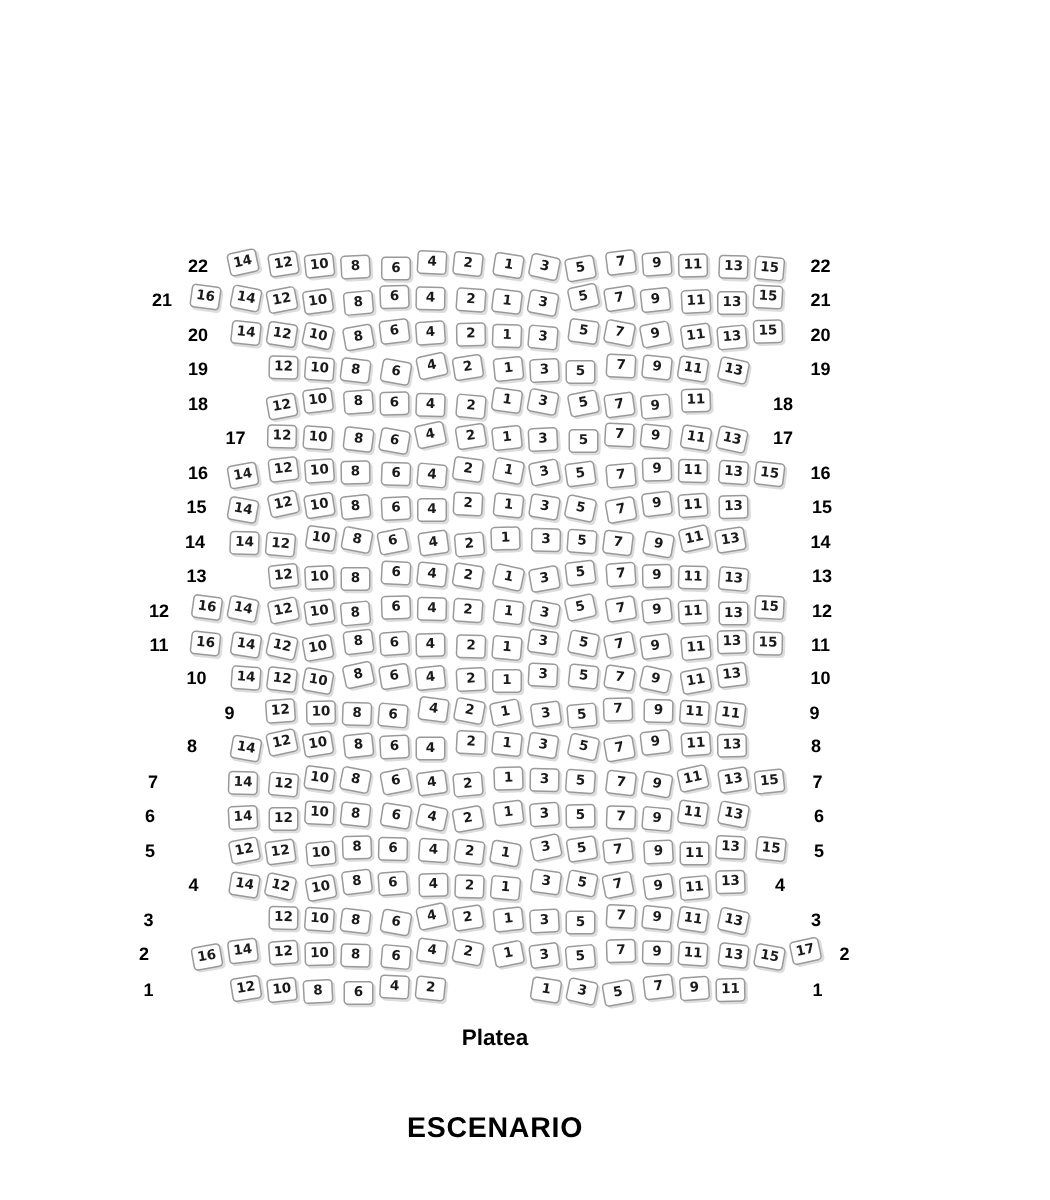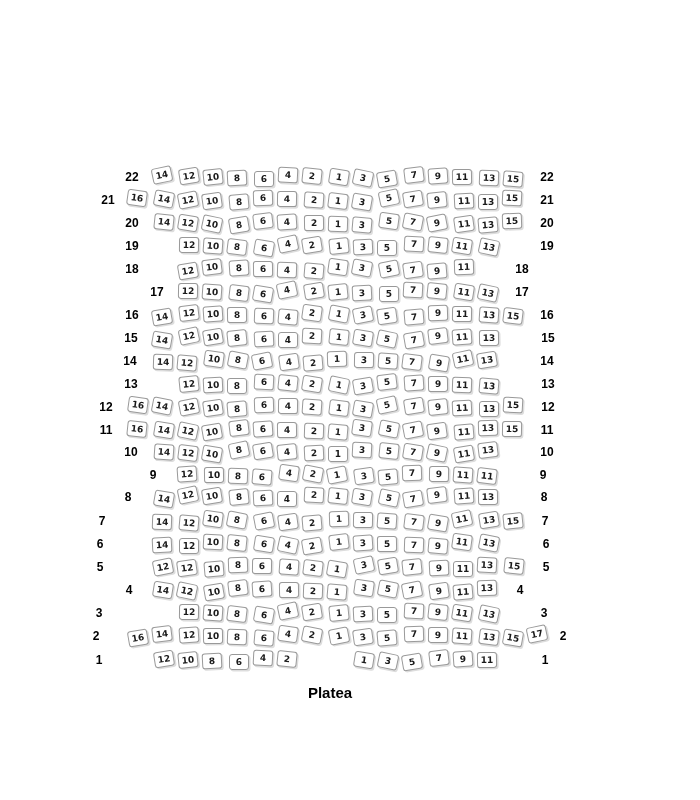--- a/index.html
+++ b/index.html
@@ -33,20 +33,21 @@
     position:absolute;left:330px;top:753px;
     transform:translate(-50%,-50%);
     font-size:19px;font-weight:bold;color:#000000;letter-spacing:0.5px;
   }
 </style>
 </head>
 <body>
 
 <div id="seat-map">
   <div class="platea">Platea</div>
+  <div class="escenario">ESCENARIO</div>
 <div class="rowlab" style="left: 132px; top: 177px; color: rgb(0, 0, 0);">22</div>
     <div class="rowlab" style="left: 547px; top: 177px; color: rgb(0, 0, 0);">22</div>
     <div class="seat" style="left: 162px; top: 175px; transform: translate(-50%, -50%) rotate(-12deg);">14</div>
     <div class="seat" style="left: 189px; top: 176px; transform: translate(-50%, -50%) rotate(-9deg);">12</div>
     <div class="seat" style="left: 213px; top: 177px; transform: translate(-50%, -50%) rotate(-6deg);">10</div>
     <div class="seat" style="left: 237px; top: 178px; transform: translate(-50%, -50%) rotate(-3deg);">8</div>
     <div class="seat" style="left: 264px; top: 179px; transform: translate(-50%, -50%) rotate(0deg);">6</div>
     <div class="seat" style="left: 288px; top: 175px; transform: translate(-50%, -50%) rotate(3deg);">4</div>
     <div class="seat" style="left: 312px; top: 176px; transform: translate(-50%, -50%) rotate(6deg);">2</div>
     <div class="seat" style="left: 339px; top: 177px; transform: translate(-50%, -50%) rotate(9deg);">1</div>

